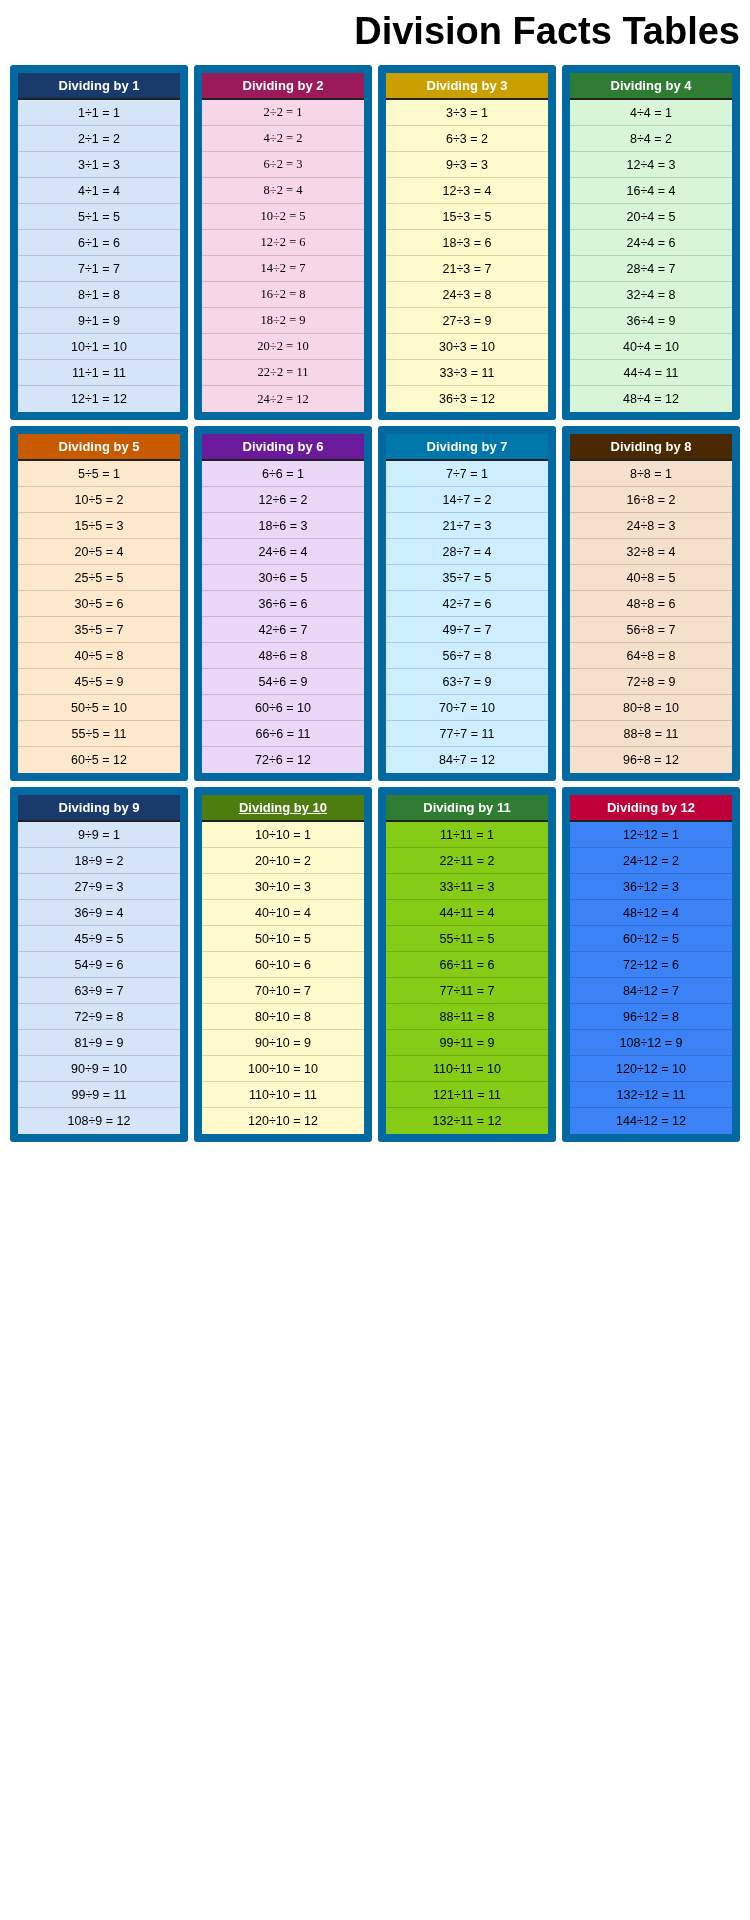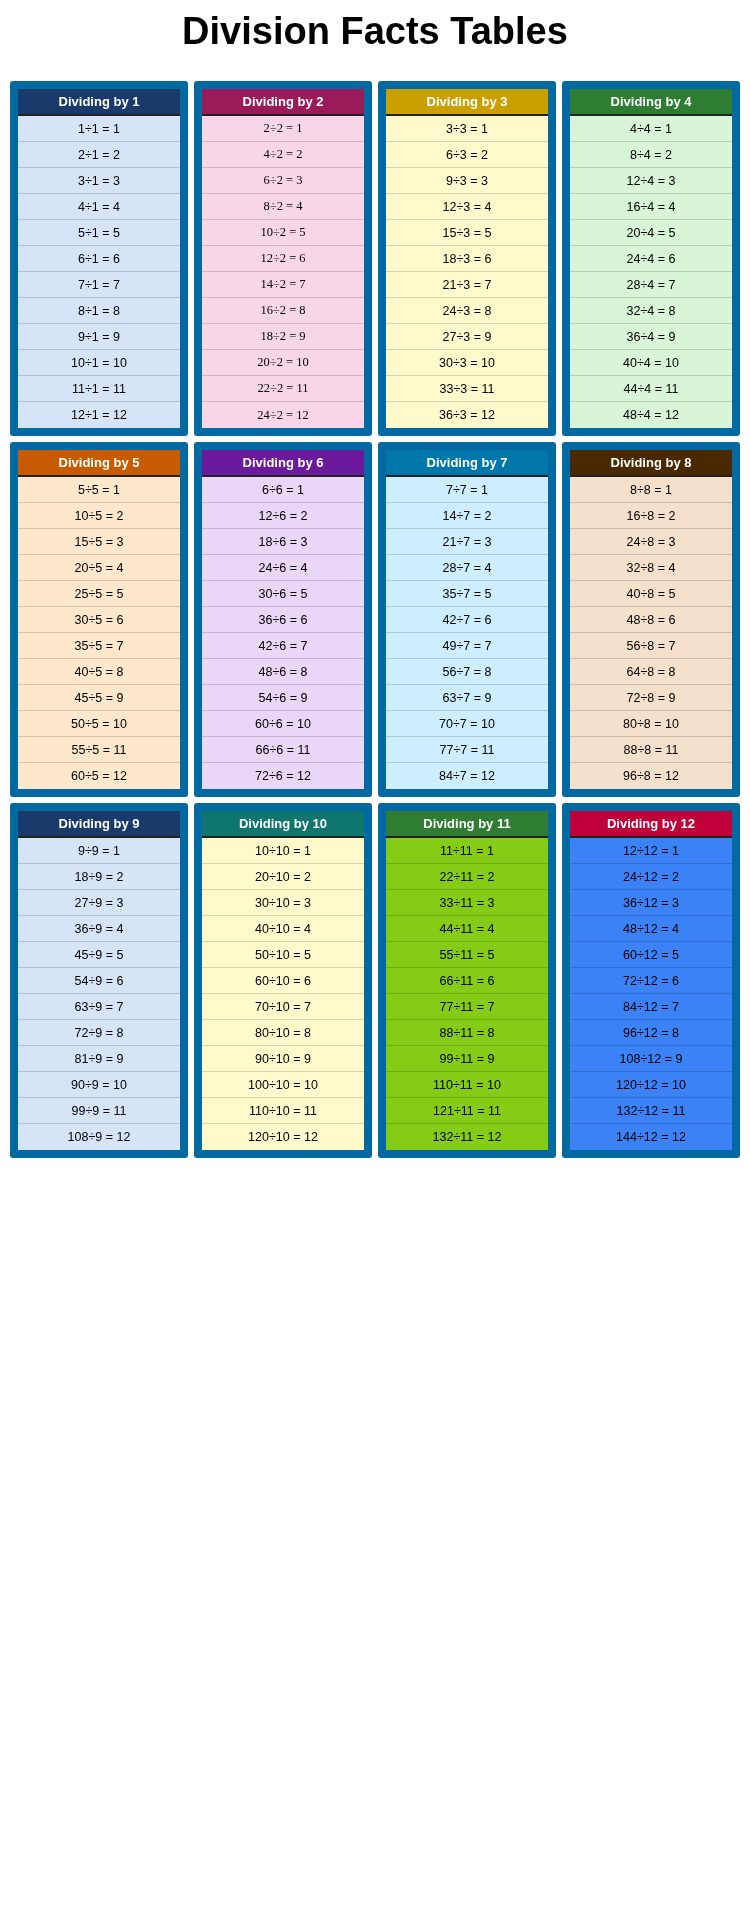--- a/index.html
+++ b/index.html
@@ -3,24 +3,24 @@
   <meta charset="utf-8">
   <style>
     * { box-sizing: border-box; margin: 0; padding: 0; }
     body {
       width: 750px;
       background: #fff;
       font-family: Arial, sans-serif;
       padding: 10px;
     }
     h1 {
-      text-align: center;
+      text-align: right;
       font-size: 38px;
       font-weight: bold;
-      margin-bottom: 28px;
+      margin-bottom: 12px;
       color: #000;
     }
     .grid {
       display: grid;
       grid-template-columns: repeat(4, 1fr);
       gap: 6px;
       margin-bottom: 6px;
     }
     .table-block {
       border: 8px solid #0369a1;
@@ -71,21 +71,21 @@
 
     .hdr-7 { background-color: #0077aa; }
     .bg-7 { background-color: #cceeff; }
 
     .hdr-8 { background-color: #4a2800; }
     .bg-8 { background-color: #f5e0cc; align-items: center; }
 
     .hdr-9 { background-color: #1a3a6b; }
     .bg-9 { background-color: #d6e4f7; }
 
-    .hdr-10 { background-color: #0f766e; }
+    .hdr-10 { background-color: #4d7c0f; text-decoration: underline; }
     .bg-10 { background-color: #fffacc; }
 
     .hdr-11 { background-color: #2e7d32; }
     .bg-11 { background-color: #84cc16; }
 
     .hdr-12 { background-color: #c0003a; }
     .bg-12 { background-color: #3b82f6; }
   </style>
 </head>
 <body>

